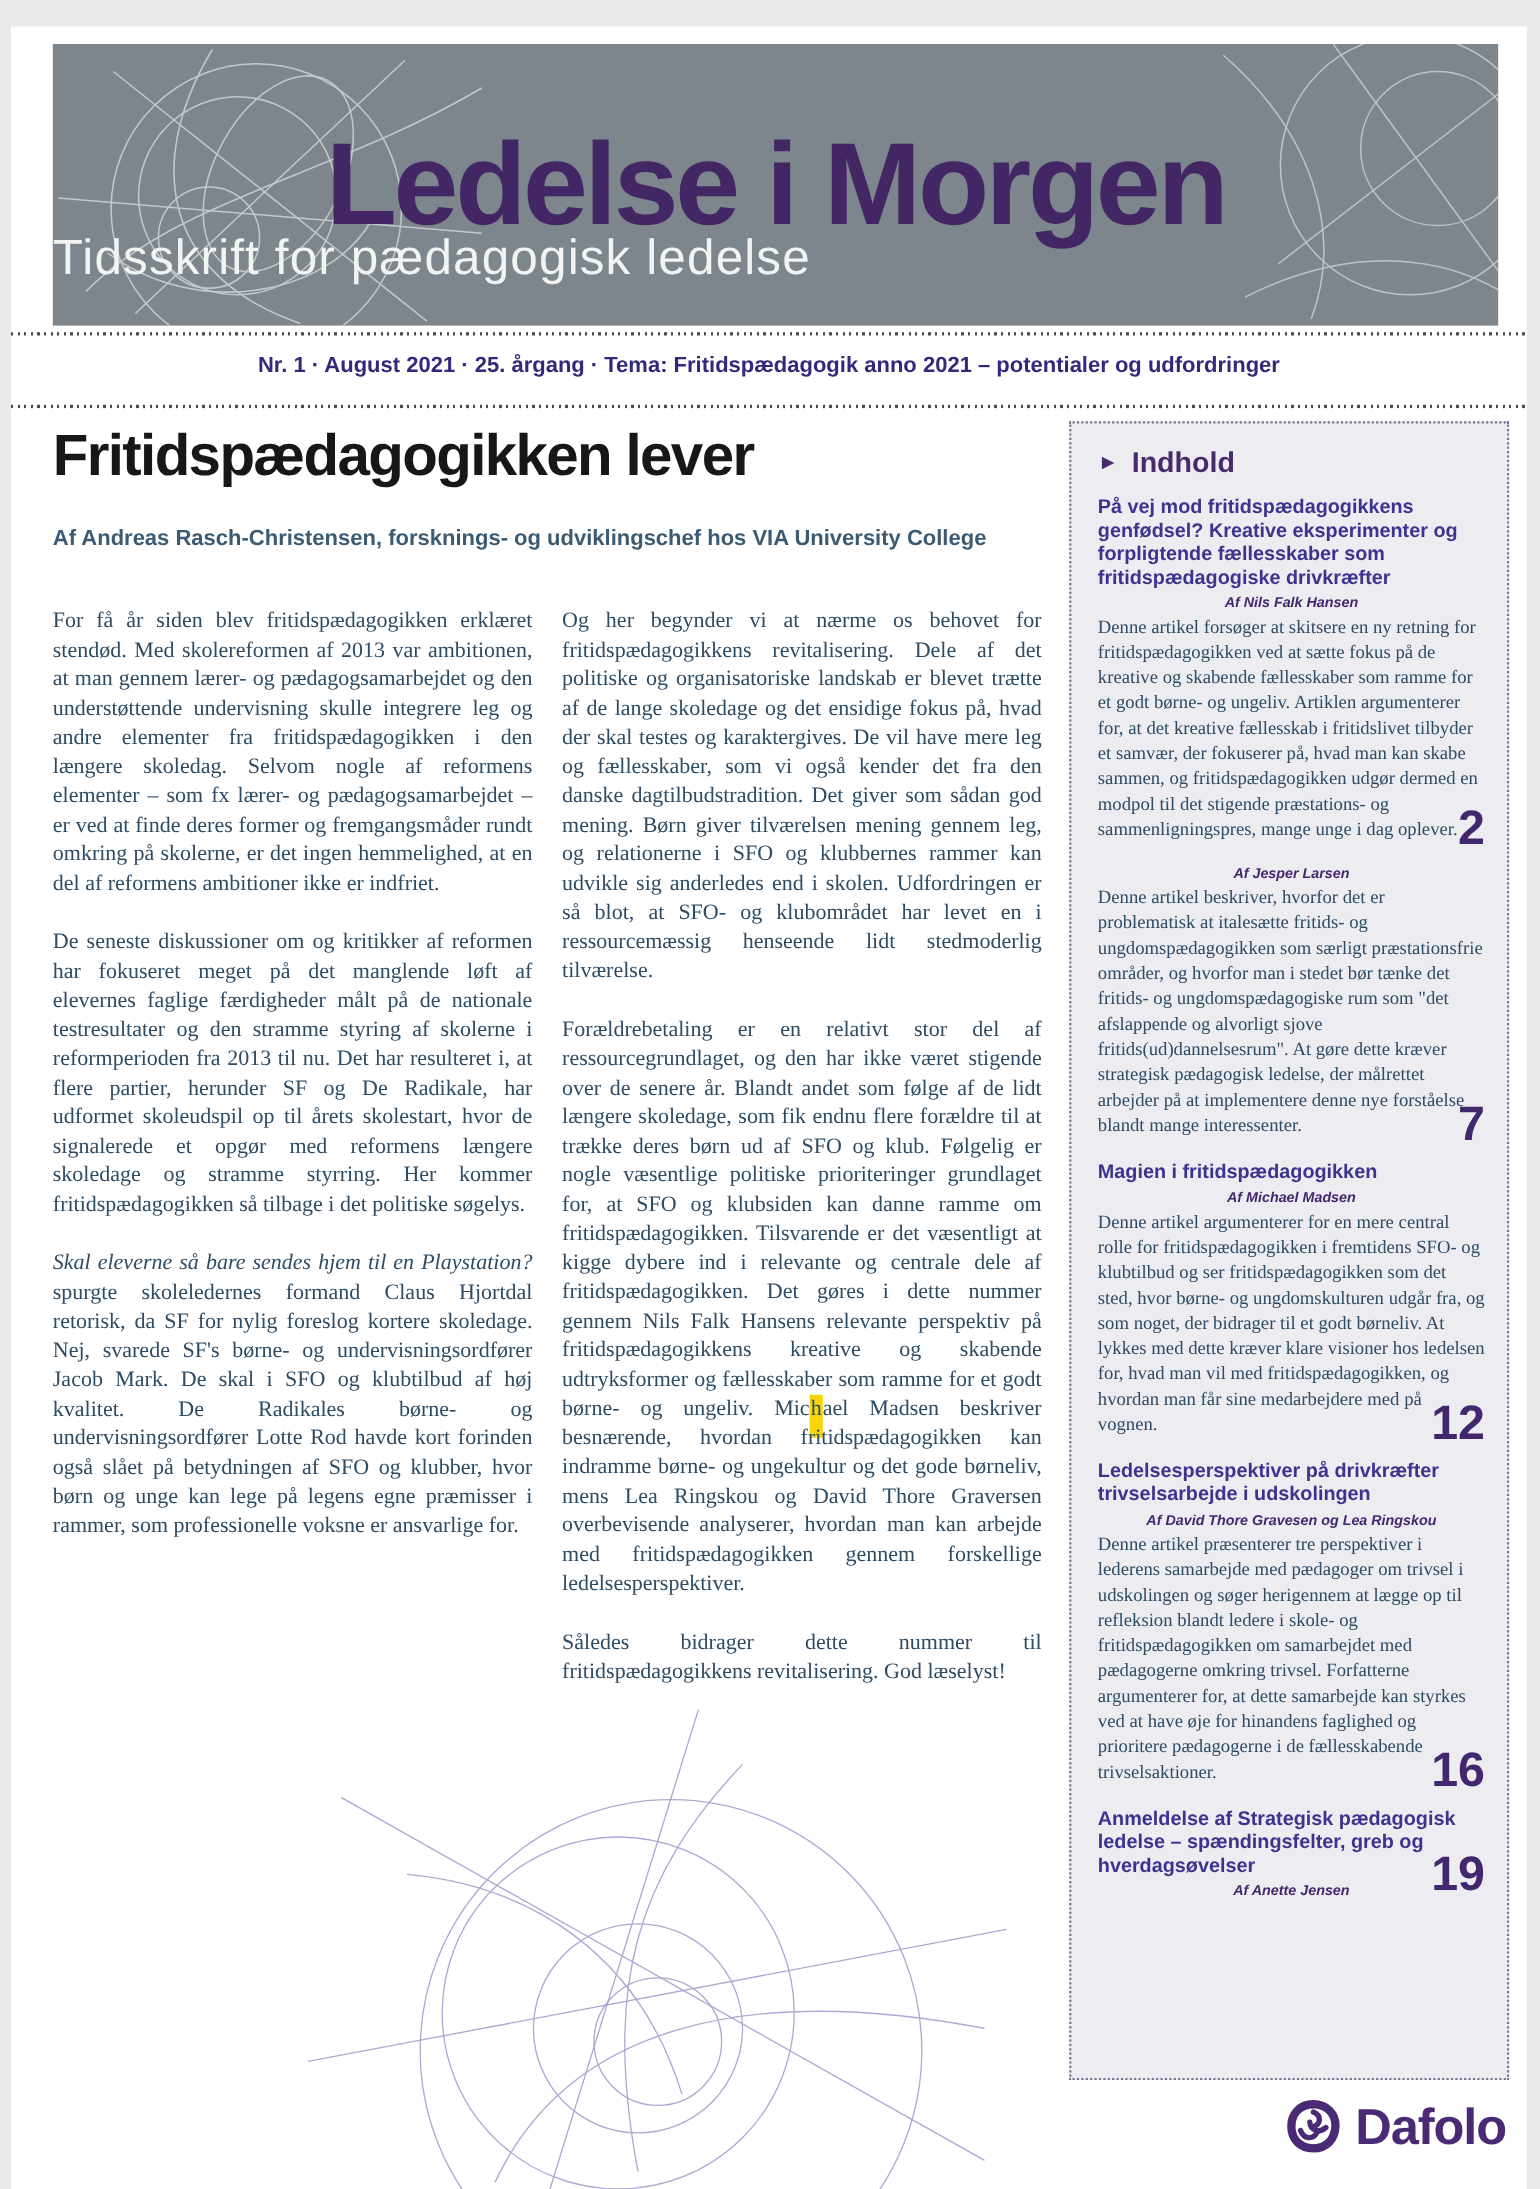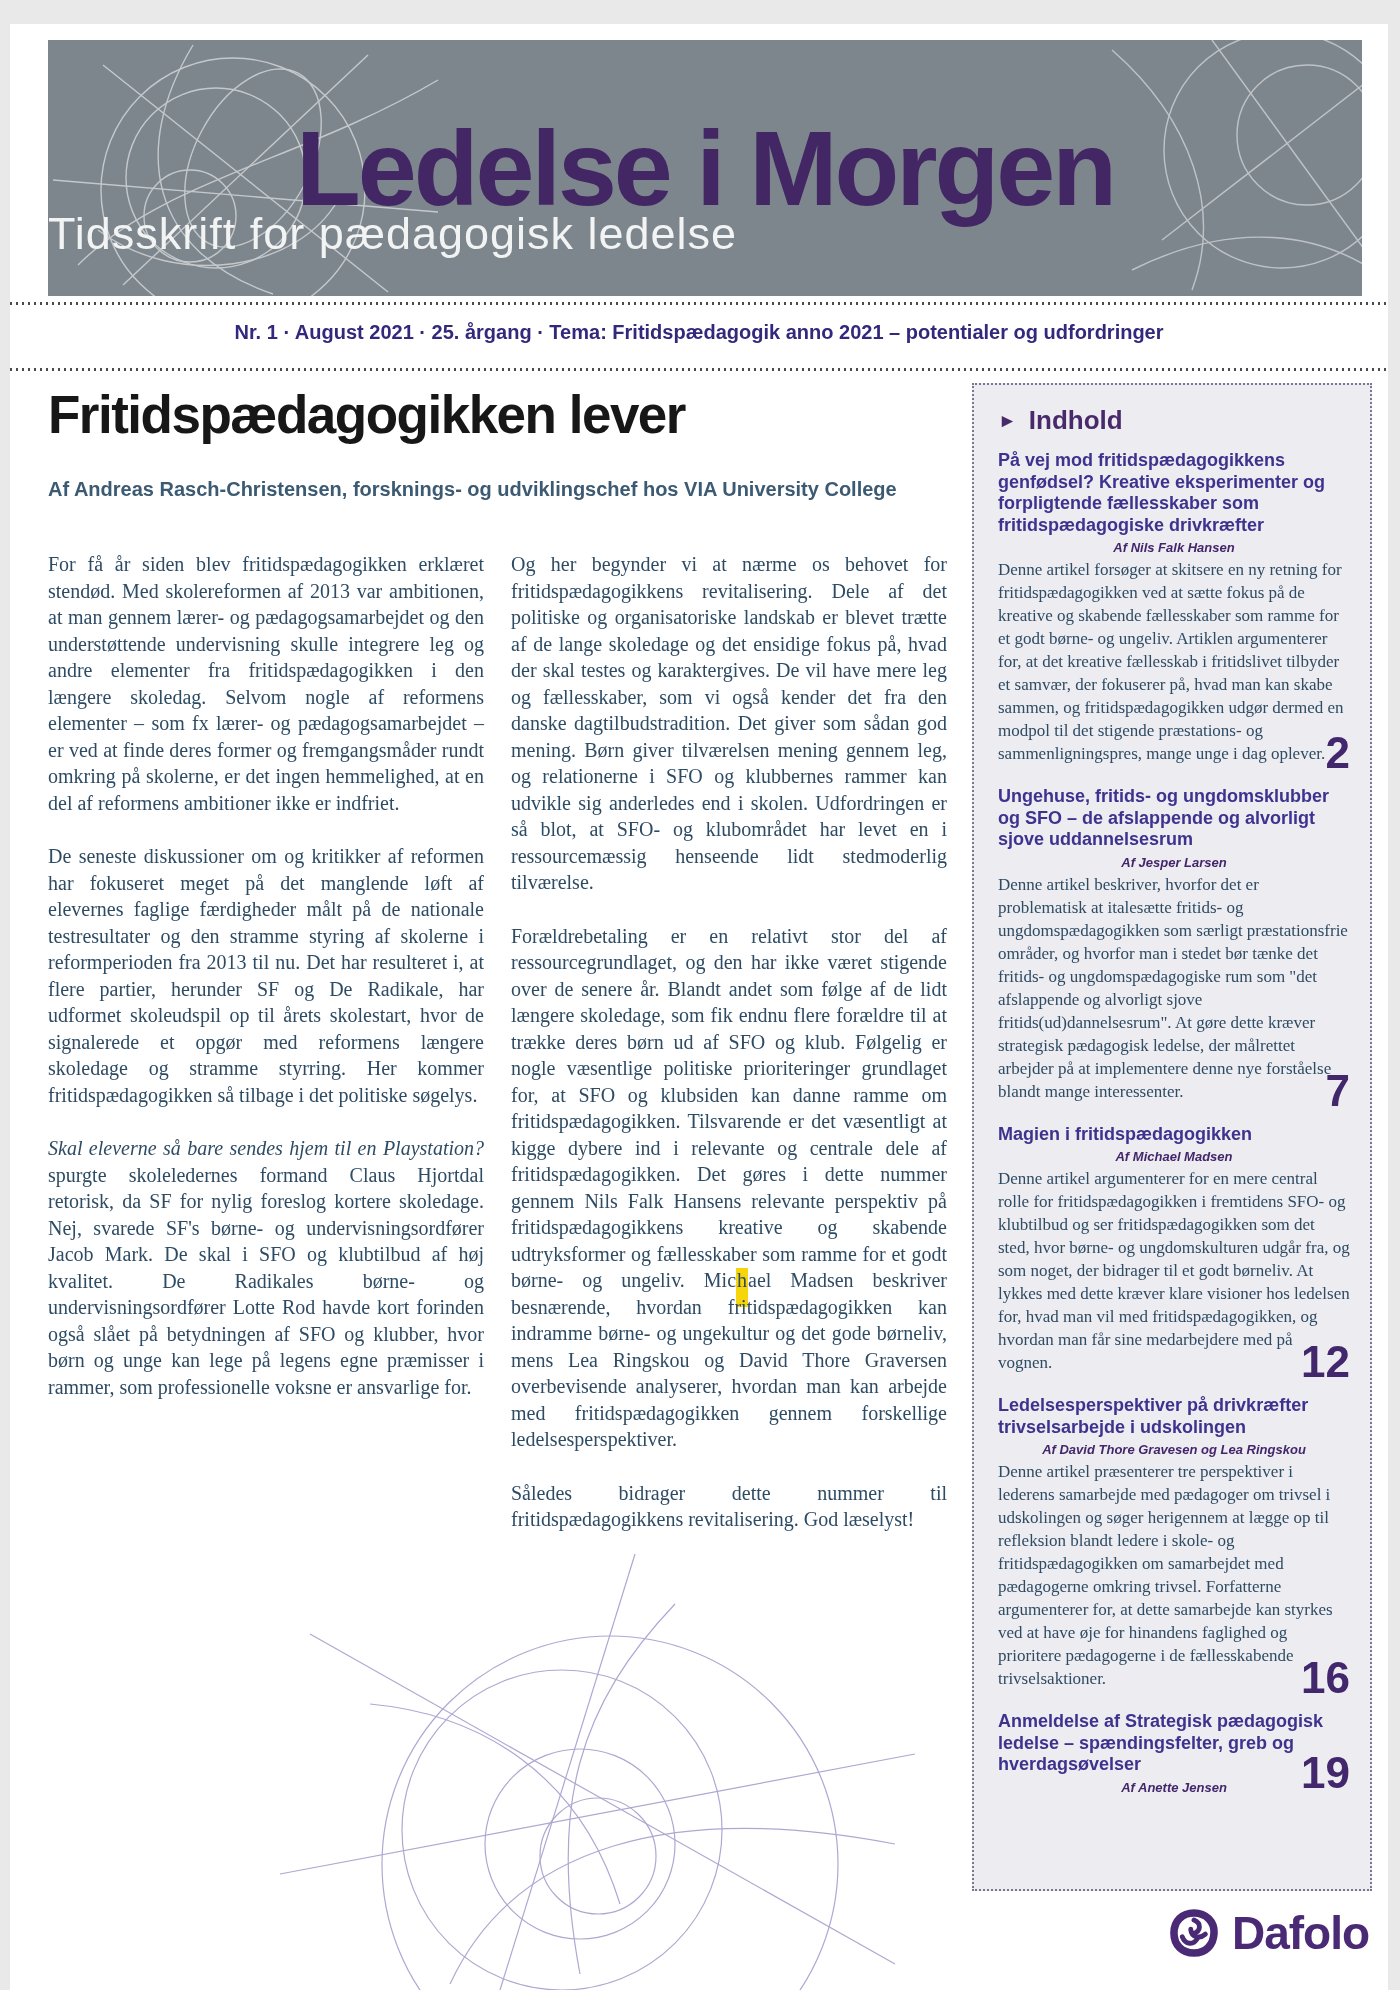--- a/index.html
+++ b/index.html
@@ -116,21 +116,20 @@
       </div>
 
       <div class="toc-entry">
         <div class="toc-title">På vej mod fritidspædagogikkens genfødsel? Kreative eksperimenter og forpligtende fællesskaber som fritidspædagogiske drivkræfter</div>
         <div class="toc-author">Af Nils Falk Hansen</div>
         <div class="toc-summary">Denne artikel forsøger at skitsere en ny retning for fritidspædagogikken ved at sætte fokus på de kreative og skabende fællesskaber som ramme for et godt børne- og ungeliv. Artiklen argumenterer for, at det kreative fællesskab i fritidslivet tilbyder et samvær, der fokuserer på, hvad man kan skabe sammen, og fritidspædagogikken udgør dermed en modpol til det stigende præstations- og sammenligningspres, mange unge i dag oplever.</div>
         <div class="toc-page">2</div>
       </div>
 
       <div class="toc-entry">
-        <div class="toc-title">Ungehuse, fritids- og ungdomsklubber og SFO – de afslappende og alvorligt sjove uddannelsesrum</div>
         <div class="toc-author">Af Jesper Larsen</div>
         <div class="toc-summary">Denne artikel beskriver, hvorfor det er problematisk at italesætte fritids- og ungdomspædagogikken som særligt præstationsfrie områder, og hvorfor man i stedet bør tænke det fritids- og ungdomspædagogiske rum som "det afslappende og alvorligt sjove fritids(ud)dannelsesrum". At gøre dette kræver strategisk pædagogisk ledelse, der målrettet arbejder på at implementere denne nye forståelse blandt mange interessenter.</div>
         <div class="toc-page">7</div>
       </div>
 
       <div class="toc-entry">
         <div class="toc-title">Magien i fritidspædagogikken</div>
         <div class="toc-author">Af Michael Madsen</div>
         <div class="toc-summary">Denne artikel argumenterer for en mere central rolle for fritidspædagogikken i fremtidens SFO- og klubtilbud og ser fritidspædagogikken som det sted, hvor børne- og ungdomskulturen udgår fra, og som noget, der bidrager til et godt børneliv. At lykkes med dette kræver klare visioner hos ledelsen for, hvad man vil med fritidspædagogikken, og hvordan man får sine medarbejdere med på vognen.</div>
         <div class="toc-page">12</div>

